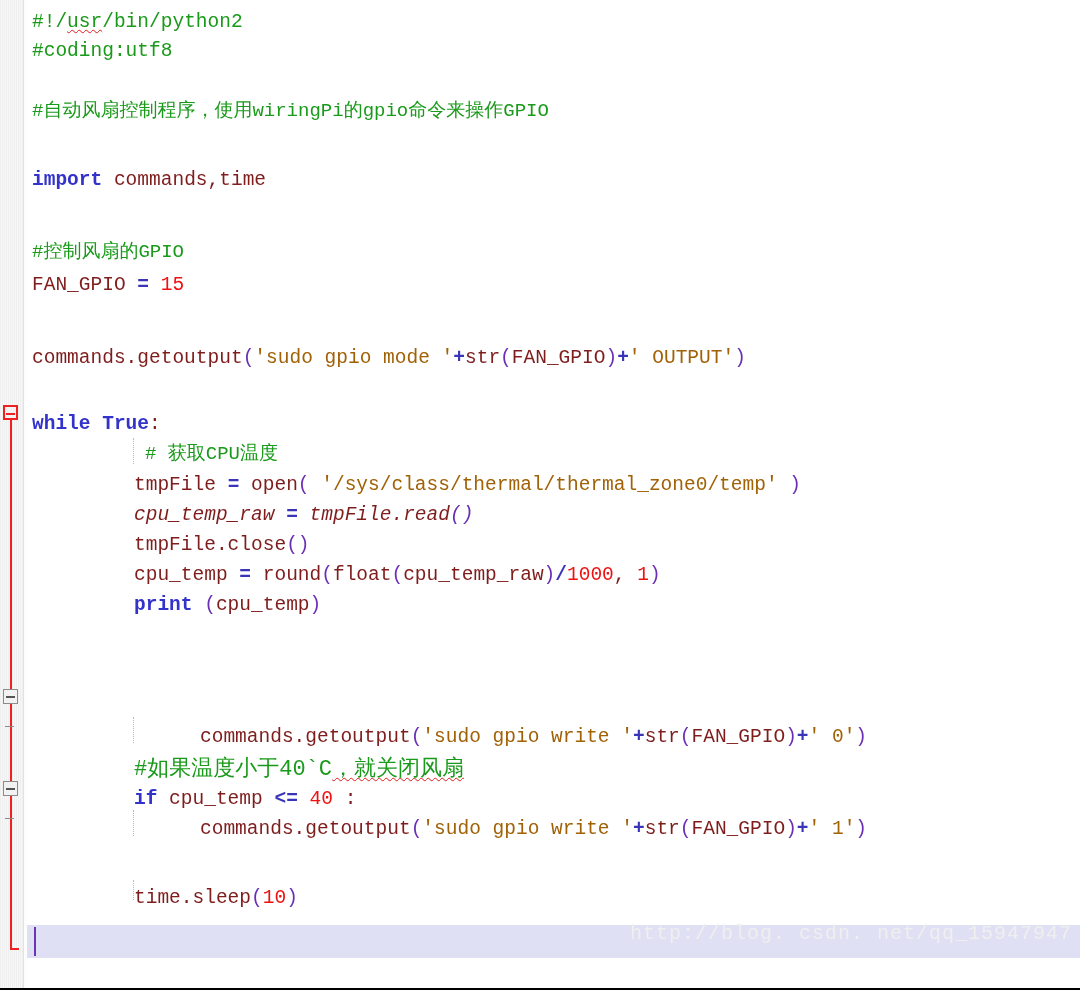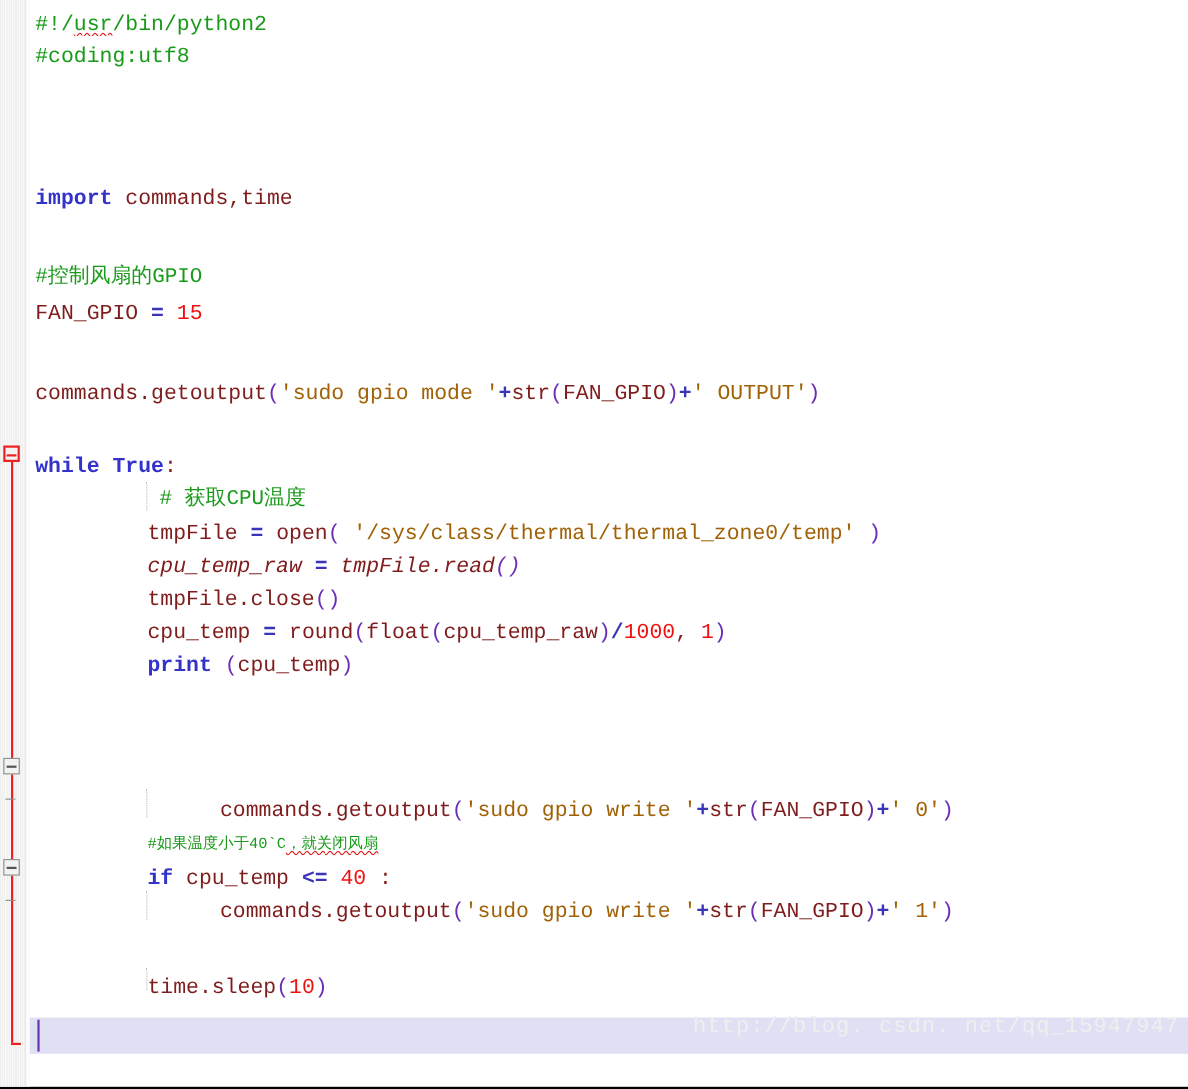--- a/index.html
+++ b/index.html
@@ -187,20 +187,21 @@
 
   <div id="current-line" style="top:925px;"></div>
   <div id="caret" style="left:34px; top:927px;"></div>
 
   <div id="code">
 
     <div class="line" style="top:8px;"><span class="cmt">#!/</span><span class="cmt spell">usr</span><span class="cmt">/bin/python2</span></div>
 
     <div class="line" style="top:37px;"><span class="cmt">#coding:utf8</span></div>
 
+    <div class="line" style="top:95px; font-size:19px;"><span class="cmt">#</span><span class="cmt-cjk">自动风扇控制程序，使用</span><span class="cmt">wiringPi</span><span class="cmt-cjk">的</span><span class="cmt">gpio</span><span class="cmt-cjk">命令来操作</span><span class="cmt">GPIO</span></div>
 
     <div class="line" style="top:166px;"><span class="kw">import</span><span class="plain"> commands,time</span></div>
 
     <div class="line" style="top:236px; font-size:19px;"><span class="cmt">#</span><span class="cmt-cjk">控制风扇的</span><span class="cmt">GPIO</span></div>
 
     <div class="line" style="top:271px;"><span class="plain">FAN_GPIO </span><span class="op">=</span><span class="num"> 15</span></div>
 
     <div class="line" style="top:344px;"><span class="plain">commands.getoutput</span><span class="paren">(</span><span class="str">'sudo gpio mode '</span><span class="op">+</span><span class="plain">str</span><span class="paren">(</span><span class="plain">FAN_GPIO</span><span class="paren">)</span><span class="op">+</span><span class="str">' OUTPUT'</span><span class="paren">)</span></div>
 
     <div class="line" style="top:410px;"><span class="kw">while</span><span class="plain"> </span><span class="kw">True</span><span class="plain">:</span></div>
@@ -214,21 +215,21 @@
     <div class="line" style="top:531px; left:134px;"><span class="plain">tmpFile.close</span><span class="paren">()</span></div>
 
     <div class="line" style="top:561px; left:134px;"><span class="plain">cpu_temp </span><span class="op">=</span><span class="plain"> round</span><span class="paren">(</span><span class="plain">float</span><span class="paren">(</span><span class="plain">cpu_temp_raw</span><span class="paren">)</span><span class="op">/</span><span class="num">1000</span><span class="plain">, </span><span class="num">1</span><span class="paren">)</span></div>
 
     <div class="line" style="top:591px; left:134px;"><span class="kw">print</span><span class="plain"> </span><span class="paren">(</span><span class="plain">cpu_temp</span><span class="paren">)</span></div>
 
 
 
     <div class="line" style="top:723px; left:200px;"><span class="plain">commands.getoutput</span><span class="paren">(</span><span class="str">'sudo gpio write '</span><span class="op">+</span><span class="plain">str</span><span class="paren">(</span><span class="plain">FAN_GPIO</span><span class="paren">)</span><span class="op">+</span><span class="str">' 0'</span><span class="paren">)</span></div>
 
-    <div class="line" style="top:753px; left:134px; font-size:14px;"><span class="cmt">#</span><span class="cmt-cjk">如果温度小于</span><span class="cmt">40`C</span><span class="cmt-cjk spell">，就关闭风扇</span></div>
+    <div class="line" style="top:753px; left:134px; font-size:22px;"><span class="cmt">#</span><span class="cmt-cjk">如果温度小于</span><span class="cmt">40`C</span><span class="cmt-cjk spell">，就关闭风扇</span></div>
 
     <div class="line" style="top:785px; left:134px;"><span class="kw">if</span><span class="plain"> cpu_temp </span><span class="op">&lt;=</span><span class="num"> 40</span><span class="plain"> :</span></div>
 
     <div class="line" style="top:815px; left:200px;"><span class="plain">commands.getoutput</span><span class="paren">(</span><span class="str">'sudo gpio write '</span><span class="op">+</span><span class="plain">str</span><span class="paren">(</span><span class="plain">FAN_GPIO</span><span class="paren">)</span><span class="op">+</span><span class="str">' 1'</span><span class="paren">)</span></div>
 
     <div class="line" style="top:884px; left:134px;"><span class="plain">time.sleep</span><span class="paren">(</span><span class="num">10</span><span class="paren">)</span></div>
 
   </div>
 
   <div id="watermark" style="left:630px; top:922px;">http://blog. csdn. net/qq_15947947</div>

